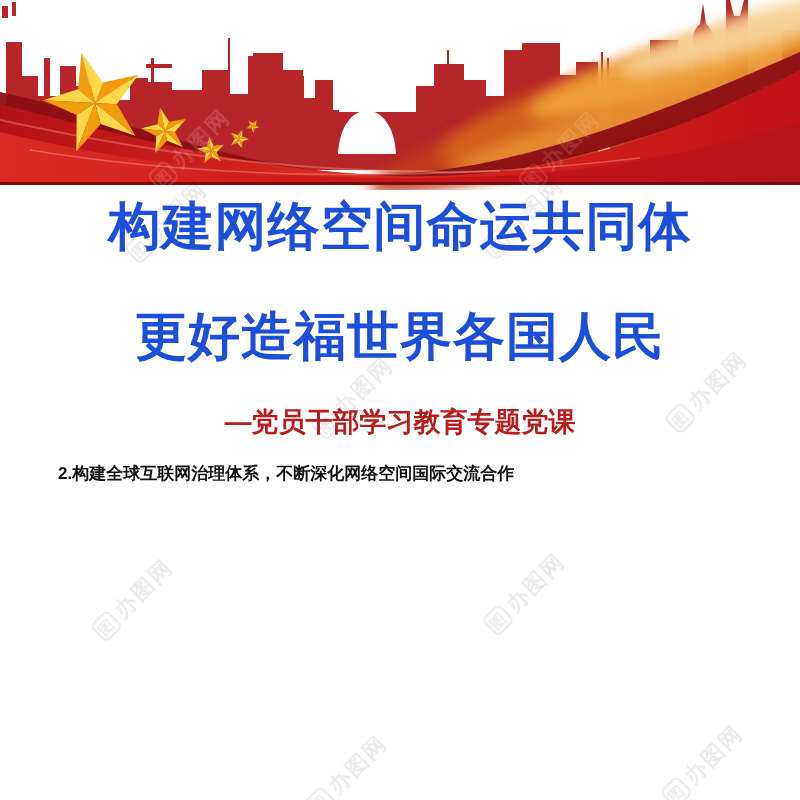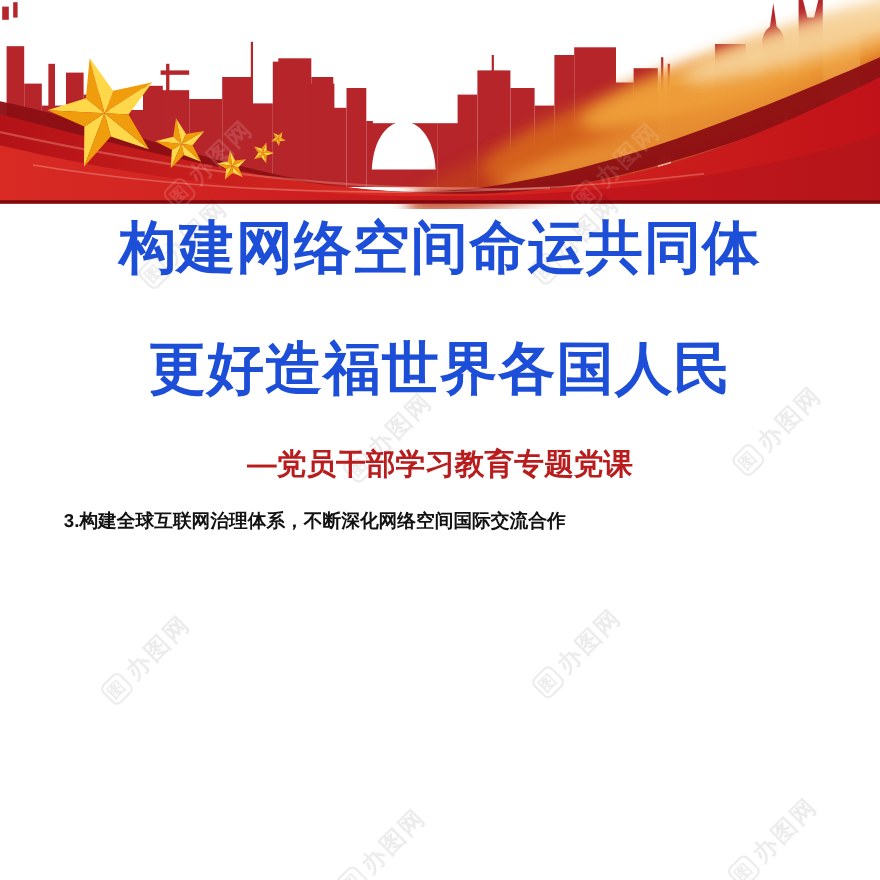--- a/index.html
+++ b/index.html
@@ -248,16 +248,16 @@
       <div class="wm" style="left: 653px; top: 750px; color: rgba(0, 0, 0, 0.075);">
         <span class="wm-box">图</span>
         <span class="wm-text">办图网</span>
       </div>
     </div>
 
   <div class="content">
     <div class="title title-1">构建网络空间命运共同体</div>
     <div class="title title-2">更好造福世界各国人民</div>
     <div class="subtitle">—党员干部学习教育专题党课</div>
-    <div class="section-heading">3.构建全球互联网治理体系，不断深化网络空间国际交流合作</div>
+    <div class="section-heading">2.构建全球互联网治理体系，不断深化网络空间国际交流合作</div>
   </div>
 
 </div>
 
 </body></html>

